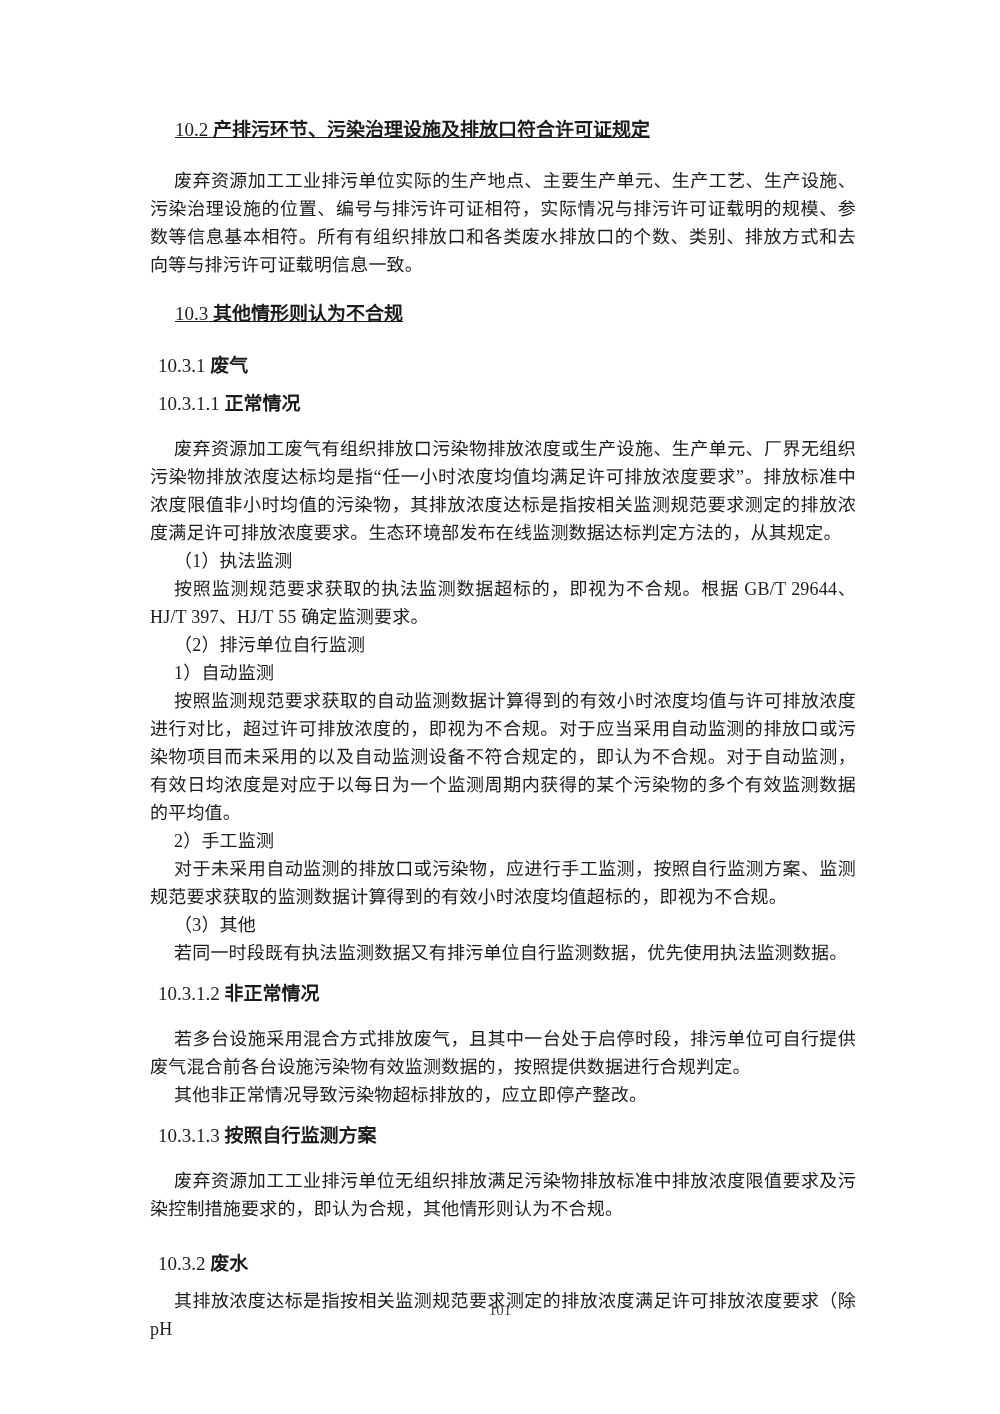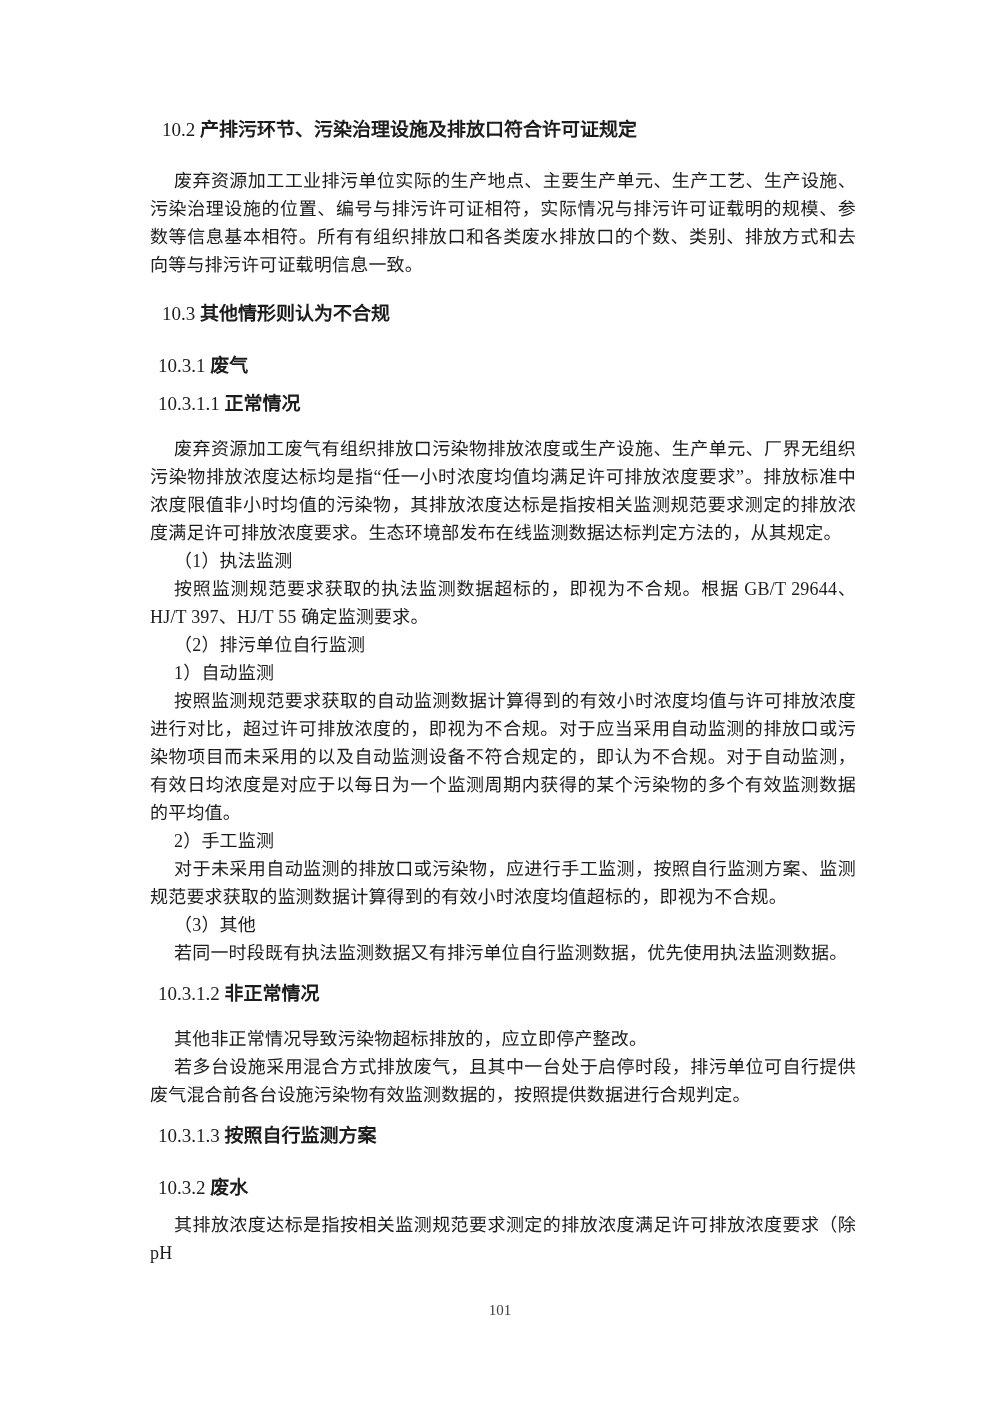--- a/index.html
+++ b/index.html
@@ -41,21 +41,21 @@
     white-space: nowrap;
   }
   .heading .hnum {
     font-family: "Liberation Serif", "DejaVu Serif", serif;
     font-weight: normal;
   }
   .heading .htitle {
     font-family: "Liberation Sans", "DejaVu Sans", sans-serif;
     font-weight: bold;
   }
-  .h2 { margin: 24px 4px 26px; }
+  .h2 { margin: 24px 17px 26px; text-decoration: underline; }
   .h3 { margin: 30px 0 12px; }
   .h4 { margin: 16px 0 20px; }
   .footer {
     position: absolute;
     left: 0;
     right: 0;
     top: 1302px;
     text-align: center;
     font-family: "Liberation Serif", "DejaVu Serif", serif;
     font-size: 15px;
@@ -84,25 +84,26 @@
     <p class="para sub">（2）排污单位自行监测</p>
     <p class="para sub">1）自动监测</p>
     <p class="para">按照监测规范要求获取的自动监测数据计算得到的有效小时浓度均值与许可排放浓度进行对比，超过许可排放浓度的，即视为不合规。对于应当采用自动监测的排放口或污染物项目而未采用的以及自动监测设备不符合规定的，即认为不合规。对于自动监测，有效日均浓度是对应于以每日为一个监测周期内获得的某个污染物的多个有效监测数据的平均值。</p>
     <p class="para sub">2）手工监测</p>
     <p class="para">对于未采用自动监测的排放口或污染物，应进行手工监测，按照自行监测方案、监测规范要求获取的监测数据计算得到的有效小时浓度均值超标的，即视为不合规。</p>
     <p class="para sub">（3）其他</p>
     <p class="para">若同一时段既有执法监测数据又有排污单位自行监测数据，优先使用执法监测数据。</p>
 
     <div class="heading h4"><span class="hnum">10.3.1.2</span> <span class="htitle">非正常情况</span></div>
 
+    <p class="para">若多台设施采用混合方式排放废气，且其中一台处于启停时段，排污单位可自行提供废气混合前各台设施污染物有效监测数据的，按照提供数据进行合规判定。</p>
     <p class="para">其他非正常情况导致污染物超标排放的，应立即停产整改。</p>
-    <p class="para">若多台设施采用混合方式排放废气，且其中一台处于启停时段，排污单位可自行提供废气混合前各台设施污染物有效监测数据的，按照提供数据进行合规判定。</p>
 
     <div class="heading h4"><span class="hnum">10.3.1.3</span> <span class="htitle">按照自行监测方案</span></div>
 
+    <p class="para">废弃资源加工工业排污单位无组织排放满足污染物排放标准中排放浓度限值要求及污染控制措施要求的，即认为合规，其他情形则认为不合规。</p>
 
     <div class="heading h3"><span class="hnum">10.3.2</span> <span class="htitle">废水</span></div>
 
     <p class="para">其排放浓度达标是指按相关监测规范要求测定的排放浓度满足许可排放浓度要求（除 pH</p>
 
   </div>
 
   <div class="footer">101</div>
 </div>
 

